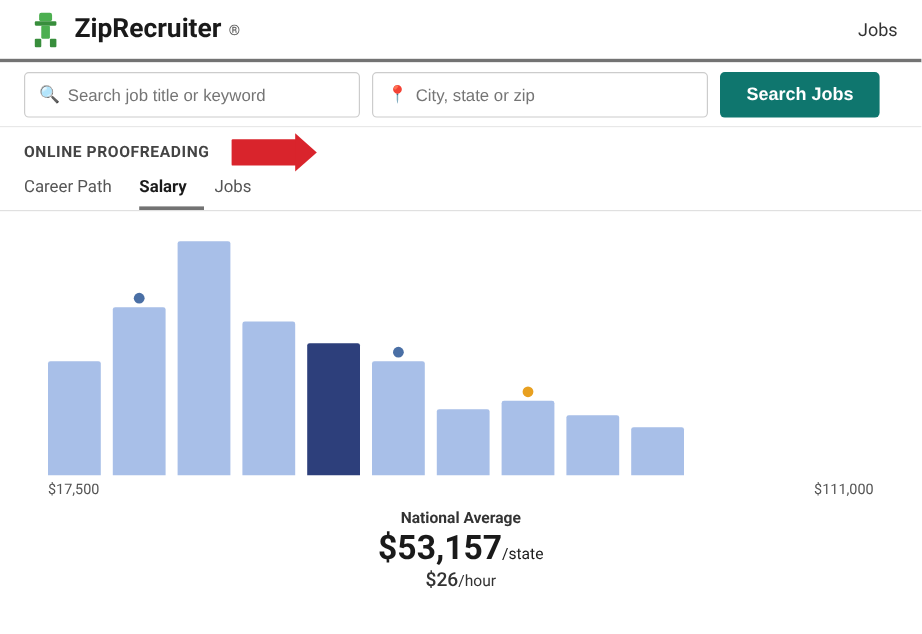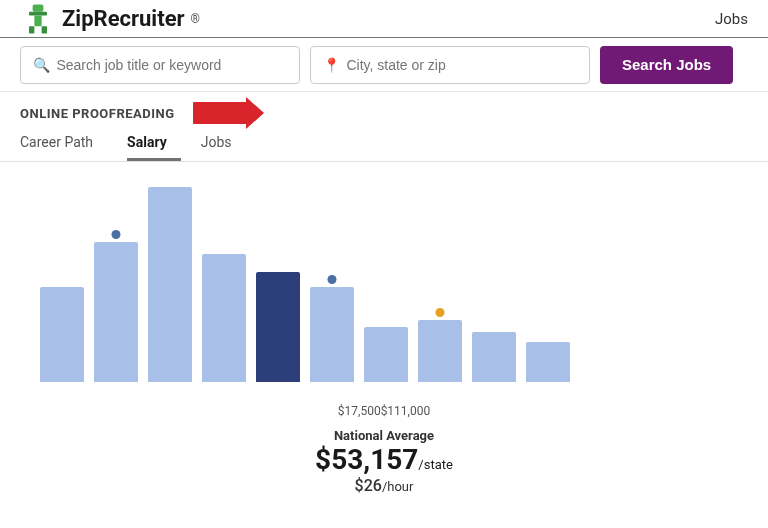--- a/index.html
+++ b/index.html
@@ -1,21 +1,21 @@
 <!DOCTYPE html>
 <html><head>
   <meta charset="utf-8">
   <style>
     * { margin: 0; padding: 0; box-sizing: border-box; }
     body { font-family: -apple-system, BlinkMacSystemFont, 'Segoe UI', Roboto, Arial, sans-serif; background: #fff; width: 768px; height: 528px; overflow: hidden; }
 
     
     .header {
       display: flex; align-items: center; justify-content: space-between;
-      padding: 10px 20px; border-bottom: 1px solid #737373; height: 38px;
+      padding: 10px 20px; border-bottom: 3px solid #737373; height: 52px;
     }
     .logo { display: flex; align-items: center; gap: 6px; }
     .logo-icon { width: 36px; height: 36px; }
     .logo-text { font-size: 22px; font-weight: 700; color: #1a1a1a; }
     .logo-reg { font-size: 12px; vertical-align: super; color: #555; font-weight: 400; }
     .nav-jobs { font-size: 15px; color: #333; cursor: pointer; }
 
     
     .search-bar {
       display: flex; align-items: center; padding: 10px 20px; gap: 10px;
@@ -29,21 +29,21 @@
       border: none; outline: none; font-size: 14px; color: #555; width: 100%; background: transparent;
     }
     .location-input-wrap {
       display: flex; align-items: center; border: 1px solid #ccc; border-radius: 4px;
       padding: 0 12px; height: 38px; flex: 1; max-width: 280px; background: #fff;
     }
     .location-input-wrap input {
       border: none; outline: none; font-size: 14px; color: #555; width: 100%; background: transparent;
     }
     .search-btn {
-      background: #701a75; color: #fff; border: none; border-radius: 4px;
+      background: #0f766e; color: #fff; border: none; border-radius: 4px;
       padding: 0 22px; height: 38px; font-size: 15px; font-weight: 600; cursor: pointer;
       white-space: nowrap;
     }
     .search-icon { color: #aaa; margin-right: 6px; font-size: 14px; }
     .pin-icon { color: #aaa; margin-right: 6px; font-size: 14px; }
 
     
     .section-title-row {
       display: flex; align-items: center; padding: 10px 20px 4px 20px; gap: 14px;
     }
@@ -68,21 +68,21 @@
       right: -16px;
       top: 50%;
       transform: translateY(-50%);
       border-top: 16px solid transparent;
       border-bottom: 16px solid transparent;
       border-left: 18px solid #d9242c;
     }
 
     
     .tabs {
-      display: flex; align-items: flex-end; padding: 0 20px; border-bottom: 1px solid #e0e0e0; gap: 12px;
+      display: flex; align-items: flex-end; padding: 0 20px; border-bottom: 1px solid #e0e0e0; gap: 1px;
     }
     .tab {
       padding: 6px 14px 8px 0; font-size: 14px; color: #555; cursor: pointer;
       border-bottom: 3px solid transparent; margin-right: 8px;
     }
     .tab.active { color: #1a1a1a; font-weight: 700; border-bottom: 3px solid #737373; }
 
     
     .chart-area {
       padding: 20px 30px 10px 30px; position: relative; height: 300px;
@@ -98,21 +98,21 @@
     }
     .bar.active { background: #2d3f7b; }
     .bar-dot {
       width: 9px; height: 9px; border-radius: 50%;
       position: absolute; left: 50%; transform: translateX(-50%);
     }
     .dot-blue { background: #4a6fa5; }
     .dot-orange { background: #e8a020; }
 
     
-    .x-axis { display: flex; justify-content: center; padding: 22px 10px 0 10px; }
+    .x-axis { display: flex; justify-content: space-between; padding: 5px 10px 0 10px; }
     .x-label { font-size: 12px; color: #555; }
 
     
     .salary-stats { text-align: center; padding: 10px 0 0 0; }
     .nat-avg-label { font-size: 13px; font-weight: 700; color: #333; }
     .salary-year { font-size: 28px; font-weight: 700; color: #1a1a1a; }
     .salary-hour { font-size: 16px; color: #333; font-weight: 500; }
     .per { font-size: 13px; font-weight: 400; }
   </style>
 </head>

